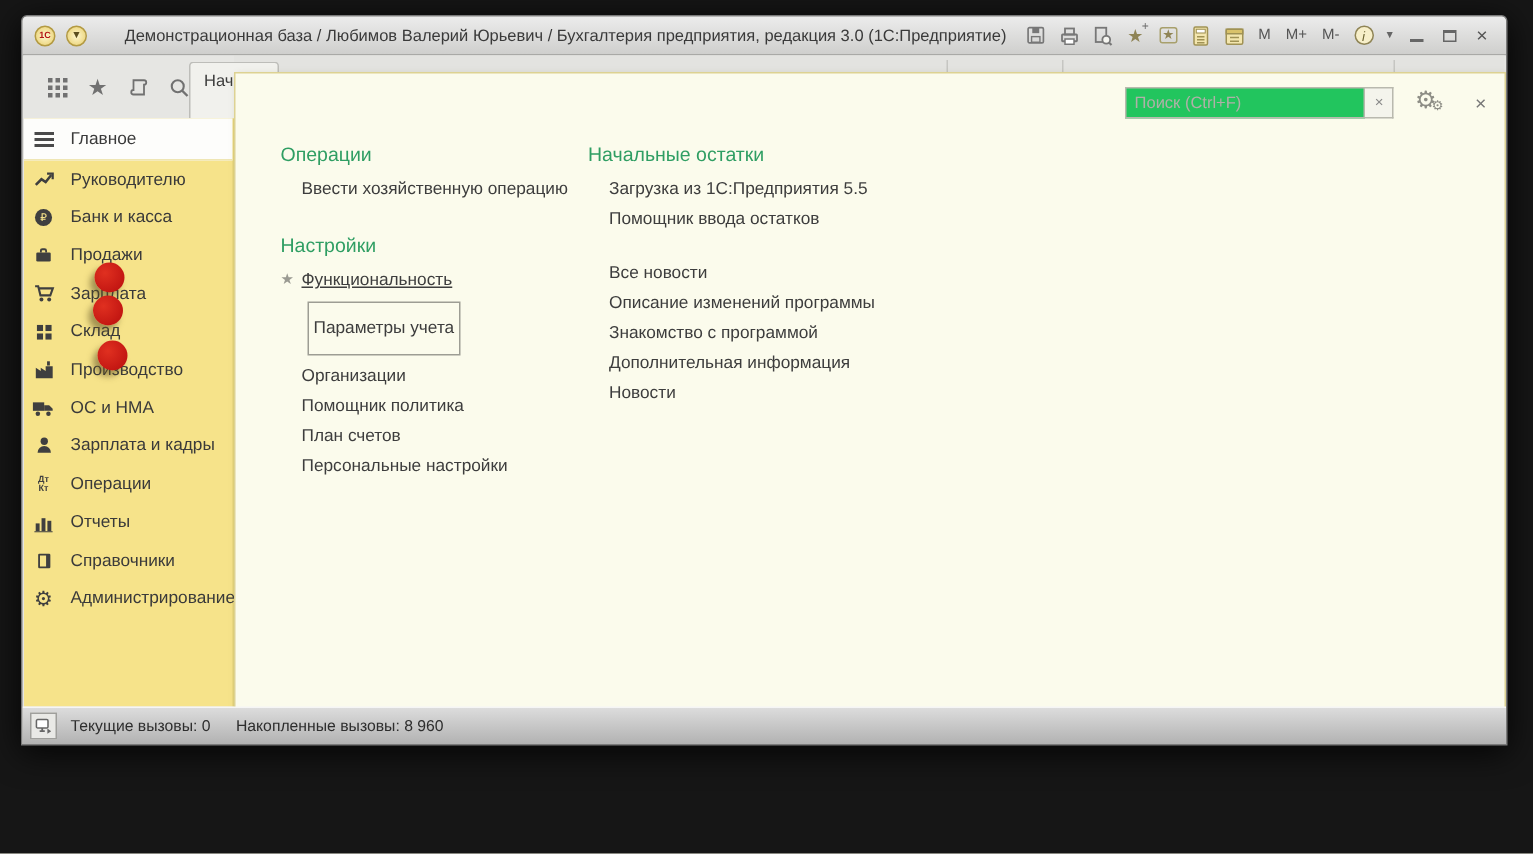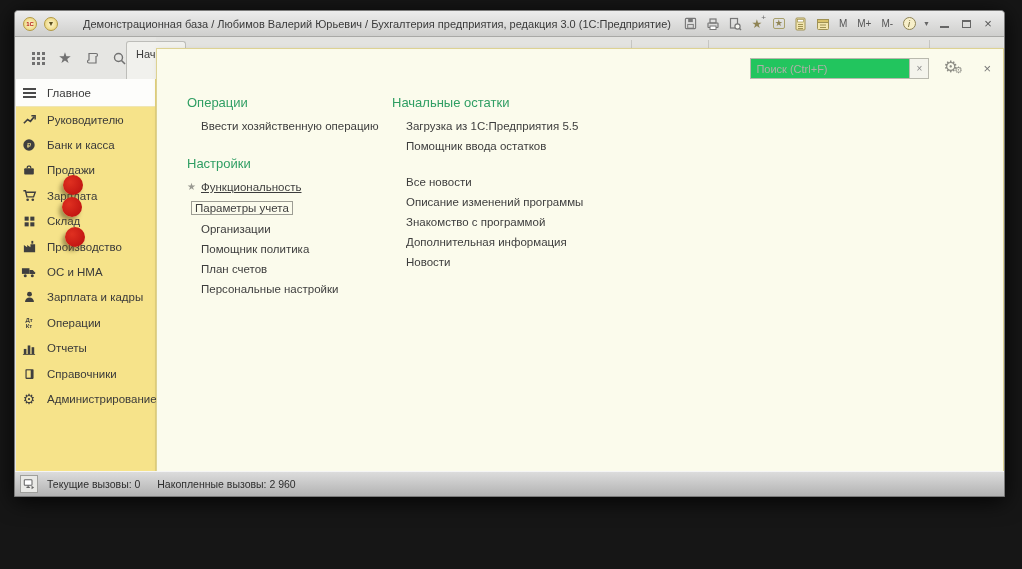--- a/index.html
+++ b/index.html
@@ -94,21 +94,21 @@
   .menu-col { position:absolute; top:46px; }
   .col-1 { left:30px; width:200px; }
   .col-2 { left:235px; width:220px; }
   .menu-heading { font-size:13px; color:#2f9e63; margin:0 0 10px 0; cursor:pointer; }
   .menu-gap { height:16px; }
   .menu-link { font-size:11.5px; color:#3d3d3d; margin:0 0 8px 14px; cursor:pointer;
                white-space:nowrap; position:relative; width:max-content; }
   .menu-link.starred { text-decoration:underline; }
   .menu-link.starred .fav-star { position:absolute; left:-14px; top:0; font-size:10px;
                                  color:#9a9a92; }
-  .menu-link.focused { border:1px solid #9d9d94; padding:0 3px; margin-left:4px; }
+  .menu-link.focused { border:1px solid #9d9d94; padding:11px 3px; margin-left:18px; }
 
   
   .statusbar { position:absolute; left:0; right:0; bottom:0; height:25px;
                background:linear-gradient(#dcdcdc,#b2b2b2); border-top:1px solid #f5f5f5;
                display:flex; align-items:center; padding-left:5px; }
   .status-icon-btn { width:18px; height:18px; background:#e9e9e6; border:1px solid #9f9f9c;
                      display:flex; align-items:center; justify-content:center;
                      margin-right:9px; cursor:pointer; }
   .status-text { font-size:10.5px; color:#2e2e2e; }
   .status-text span { margin-right:14px; }
@@ -404,21 +404,21 @@
     <div class="status-icon-btn">
       <svg width="12" height="12" viewBox="0 0 14 14">
           <rect x="1.5" y="2" width="9" height="6.5" rx="1" fill="#fff" stroke="#666" stroke-width="1.2"></rect>
           <line x1="4" y1="11" x2="8" y2="11" stroke="#666" stroke-width="1.4"></line>
           <line x1="6" y1="8.5" x2="6" y2="11" stroke="#666" stroke-width="1.4"></line>
           <path d="M10 9 l3 2 -3 2 z" fill="#666"></path>
         </svg>
     </div>
     <div class="status-text">
       <span>Текущие вызовы: 0</span>
-      <span>Накопленные вызовы: 2 960</span>
+      <span>Накопленные вызовы: 8 960</span>
     </div>
   </div>
 
 </div>
 
 <div class="dot" style="left:63px; top:175px;"></div>
 <div class="dot" style="left:62px; top:197px;"></div>
 <div class="dot" style="left:65px; top:227px;"></div>
 
 </body></html>

